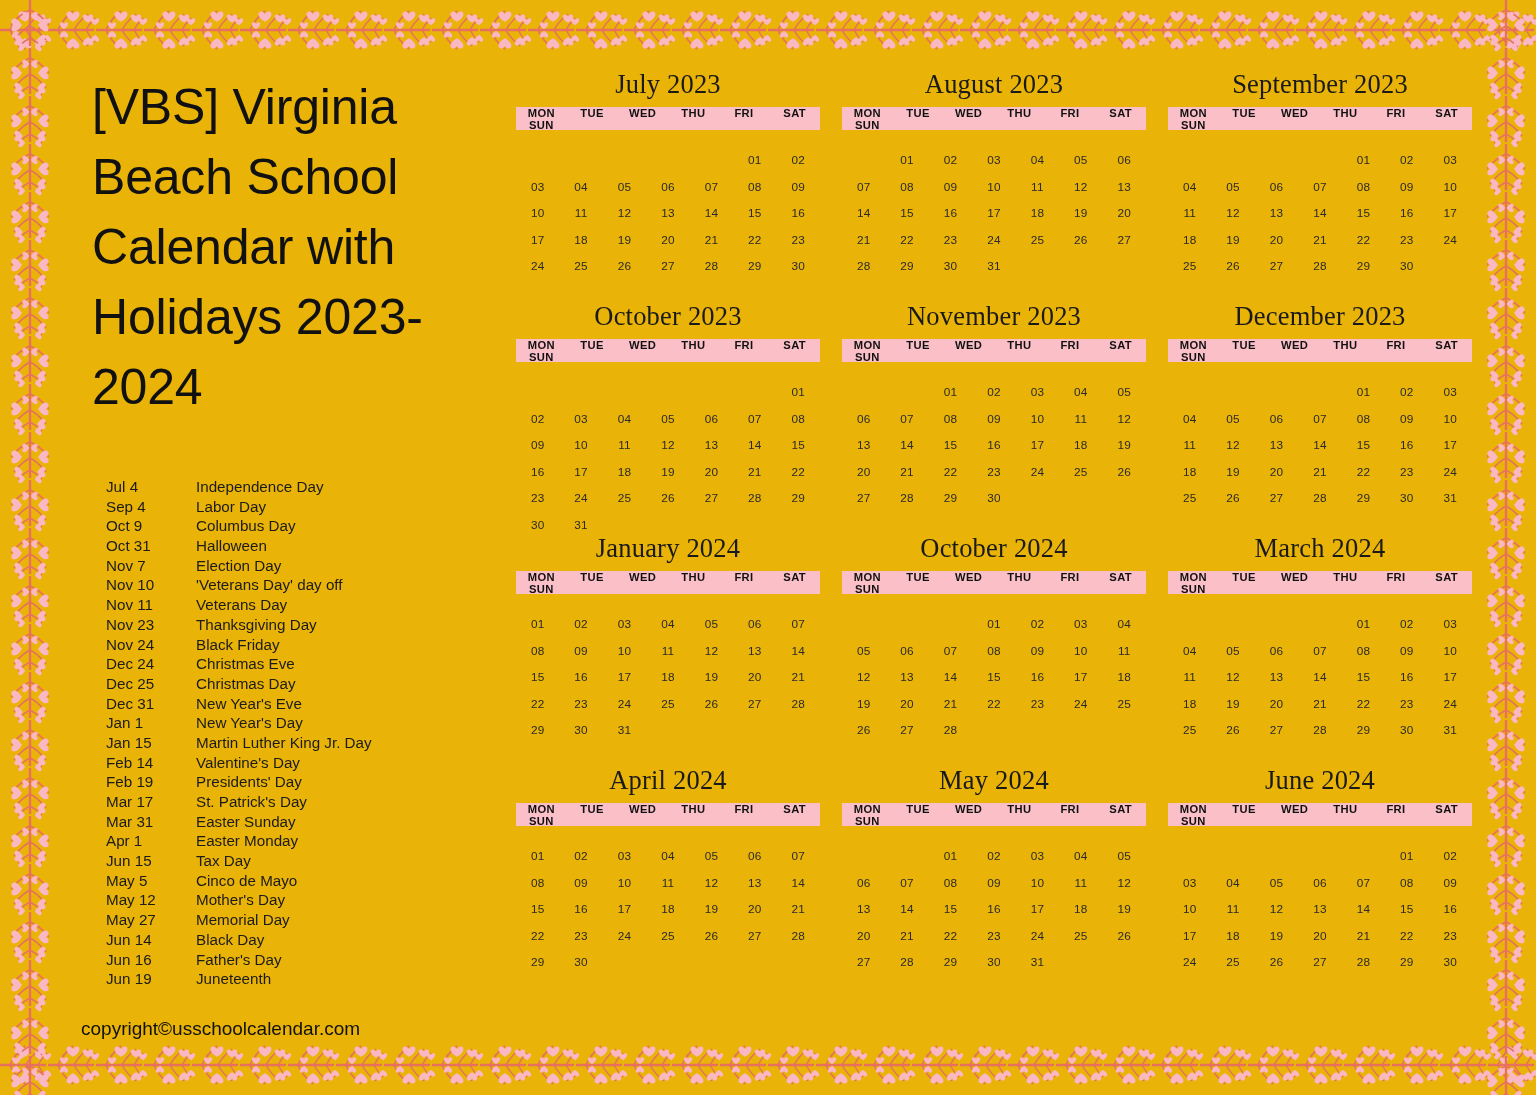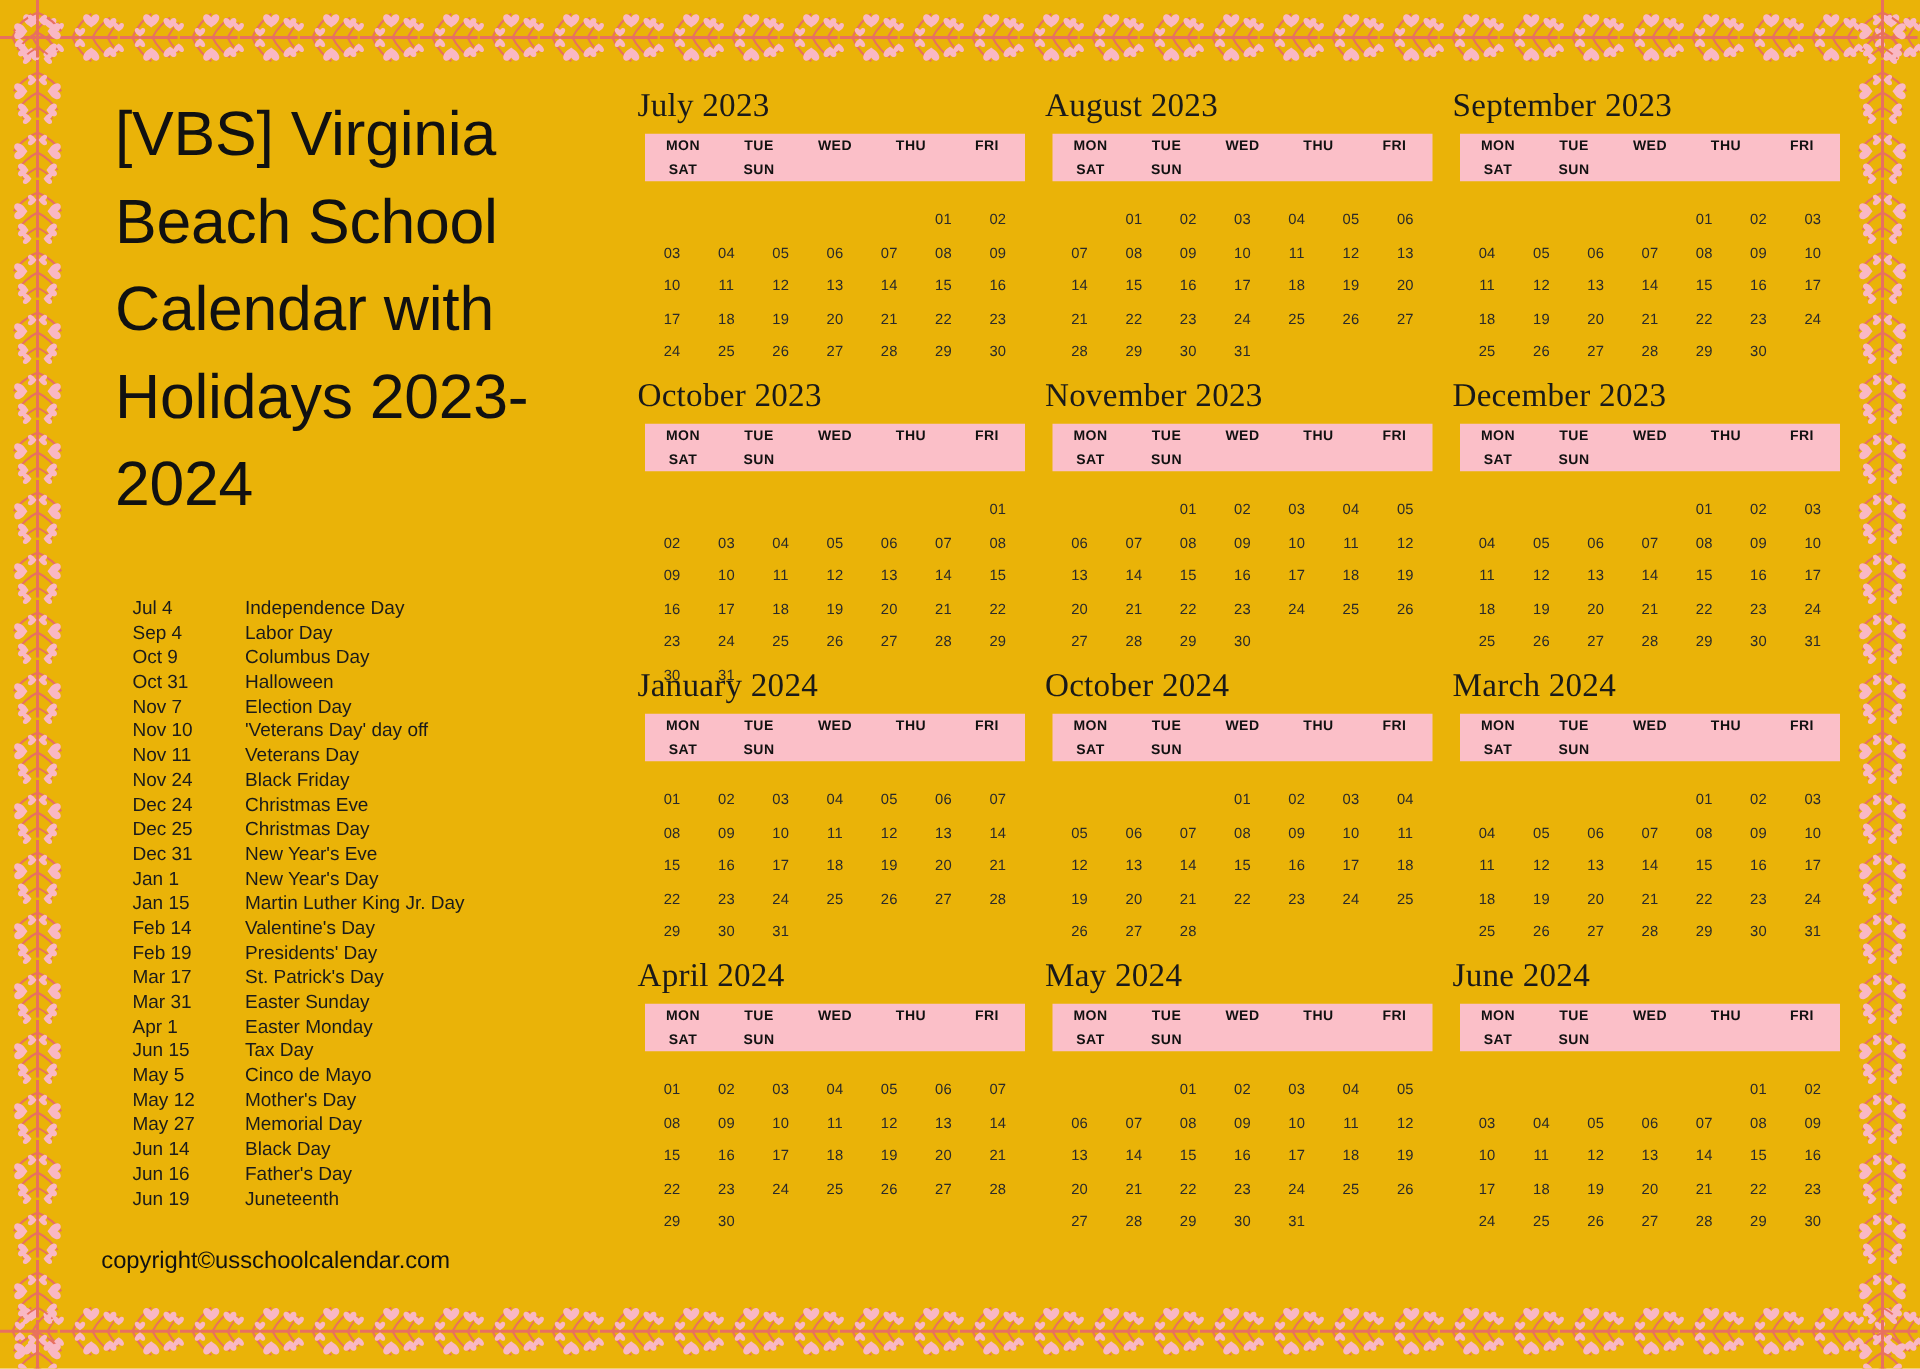--- a/index.html
+++ b/index.html
@@ -87,34 +87,34 @@
     left: 452px; top: 14px;
     width: 968px;
     display: grid;
     grid-template-columns: repeat(3, 1fr);
     grid-template-rows: repeat(4, 232px);
     column-gap: 10px;
   }
   .month { position: relative; }
 
   .month-title {
-    text-align: left;
+    text-align: center;
     font-family: "Liberation Serif", serif;
     font-size: 26.5px;
     color: #1a1a1a;
     margin: 0 0 8px 0;
     line-height: 1.1;
     letter-spacing: 0.2px;
   }
 
   .dow-row {
     display: grid;
-    grid-template-columns: repeat(5, 1fr);
+    grid-template-columns: repeat(6, 1fr);
     background: #FBBFC8;
-    height: 38px;
+    height: 23px;
     align-items: center;
     margin: 0 6px;
   }
   .dow {
     text-align: center;
     font-size: 11.2px;
     font-weight: bold;
     color: #111111;
     letter-spacing: 0.4px;
   }
@@ -320,20 +320,24 @@
           </li>
           <li class="holiday-row">
             <span class="holiday-date">Nov 10</span>
             <span class="holiday-name">'Veterans Day' day off</span>
           </li>
           <li class="holiday-row">
             <span class="holiday-date">Nov 11</span>
             <span class="holiday-name">Veterans Day</span>
           </li>
           <li class="holiday-row">
+            <span class="holiday-date">Nov 23</span>
+            <span class="holiday-name">Thanksgiving Day</span>
+          </li>
+          <li class="holiday-row">
             <span class="holiday-date">Nov 24</span>
             <span class="holiday-name">Black Friday</span>
           </li>
           <li class="holiday-row">
             <span class="holiday-date">Dec 24</span>
             <span class="holiday-name">Christmas Eve</span>
           </li>
           <li class="holiday-row">
             <span class="holiday-date">Dec 25</span>
             <span class="holiday-name">Christmas Day</span>

